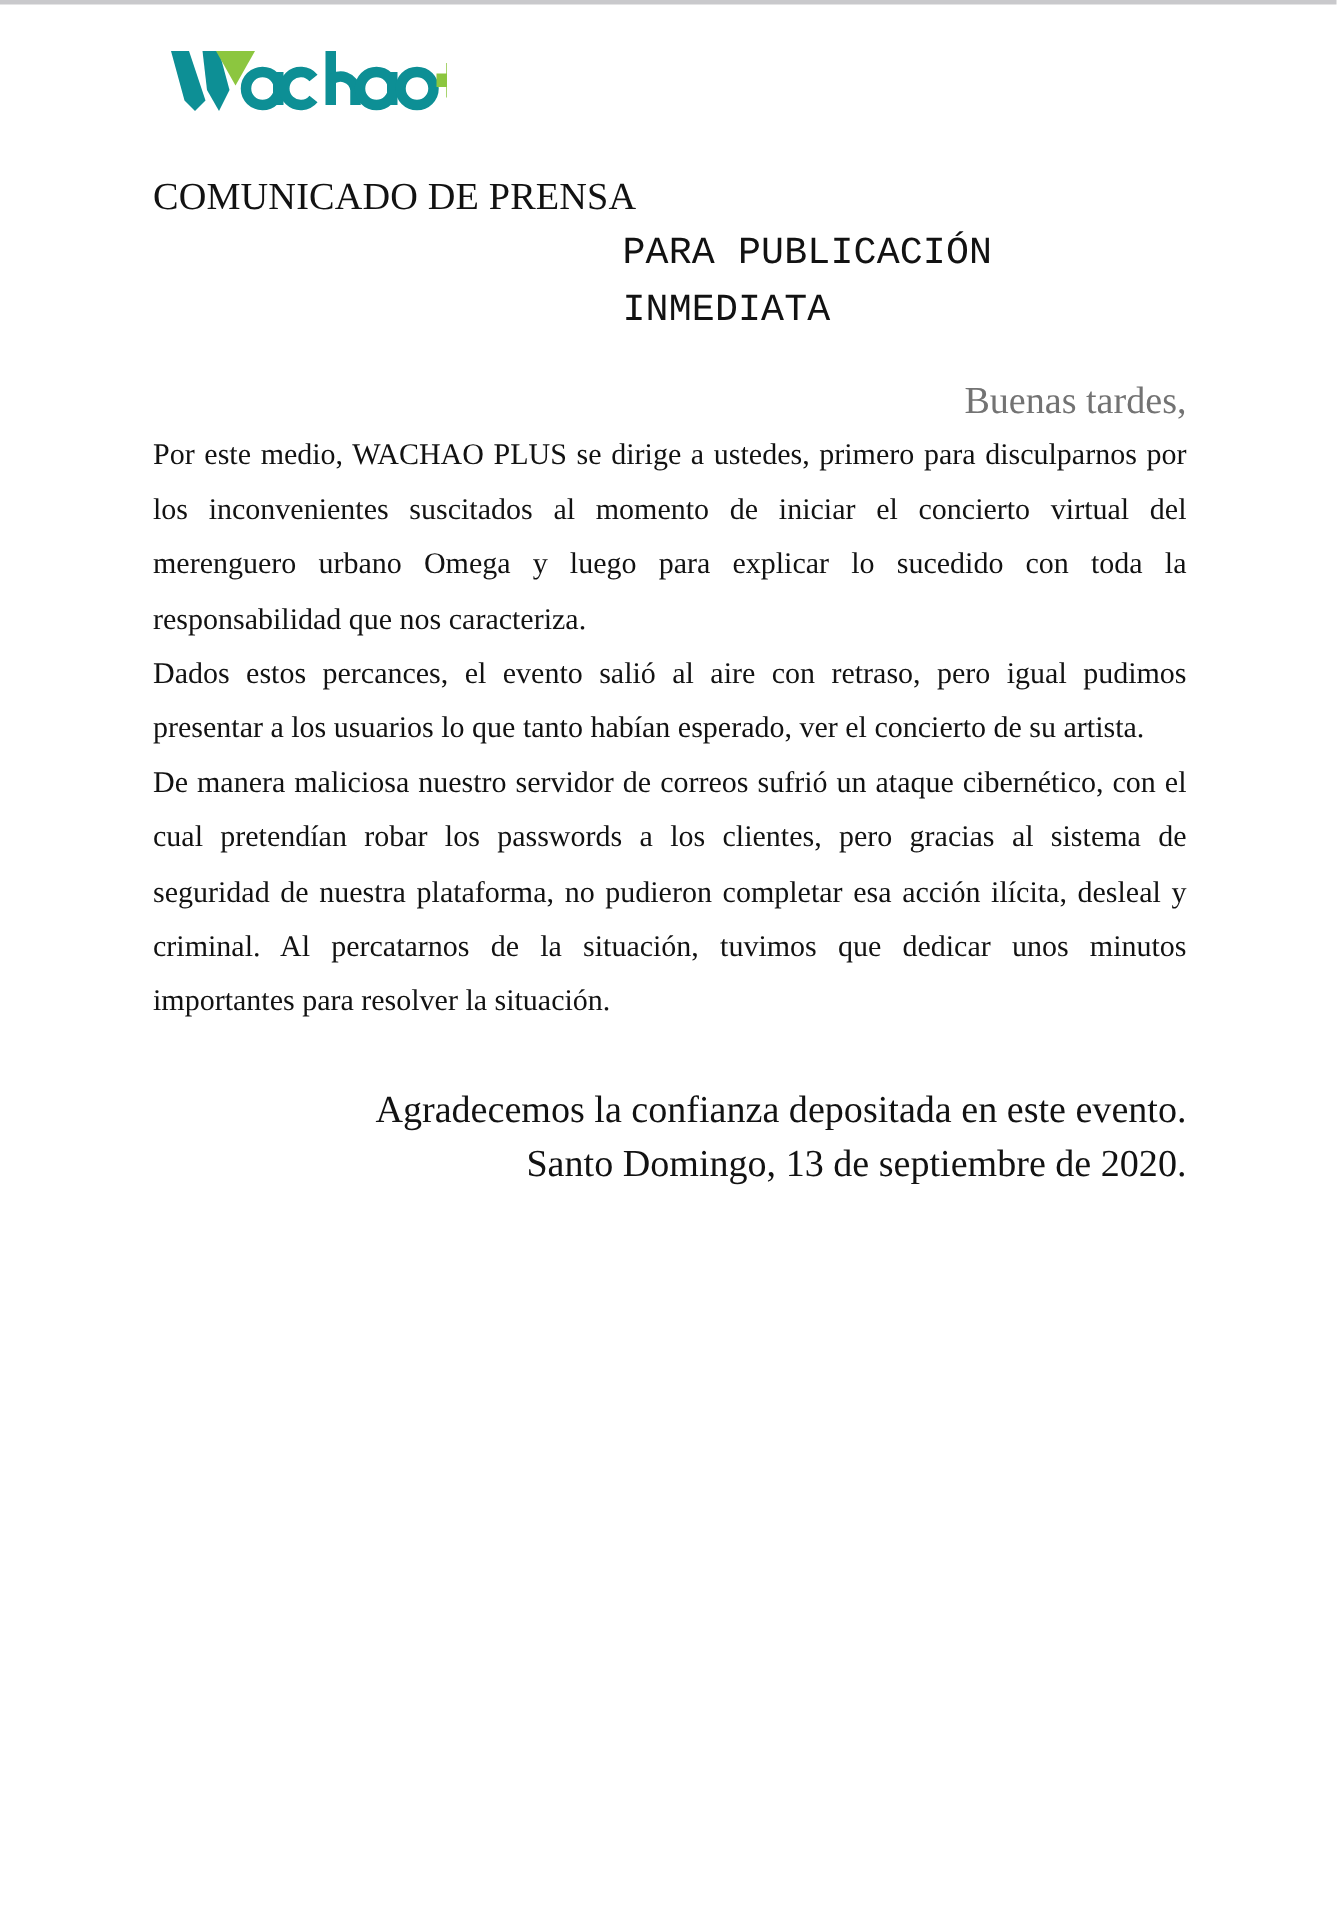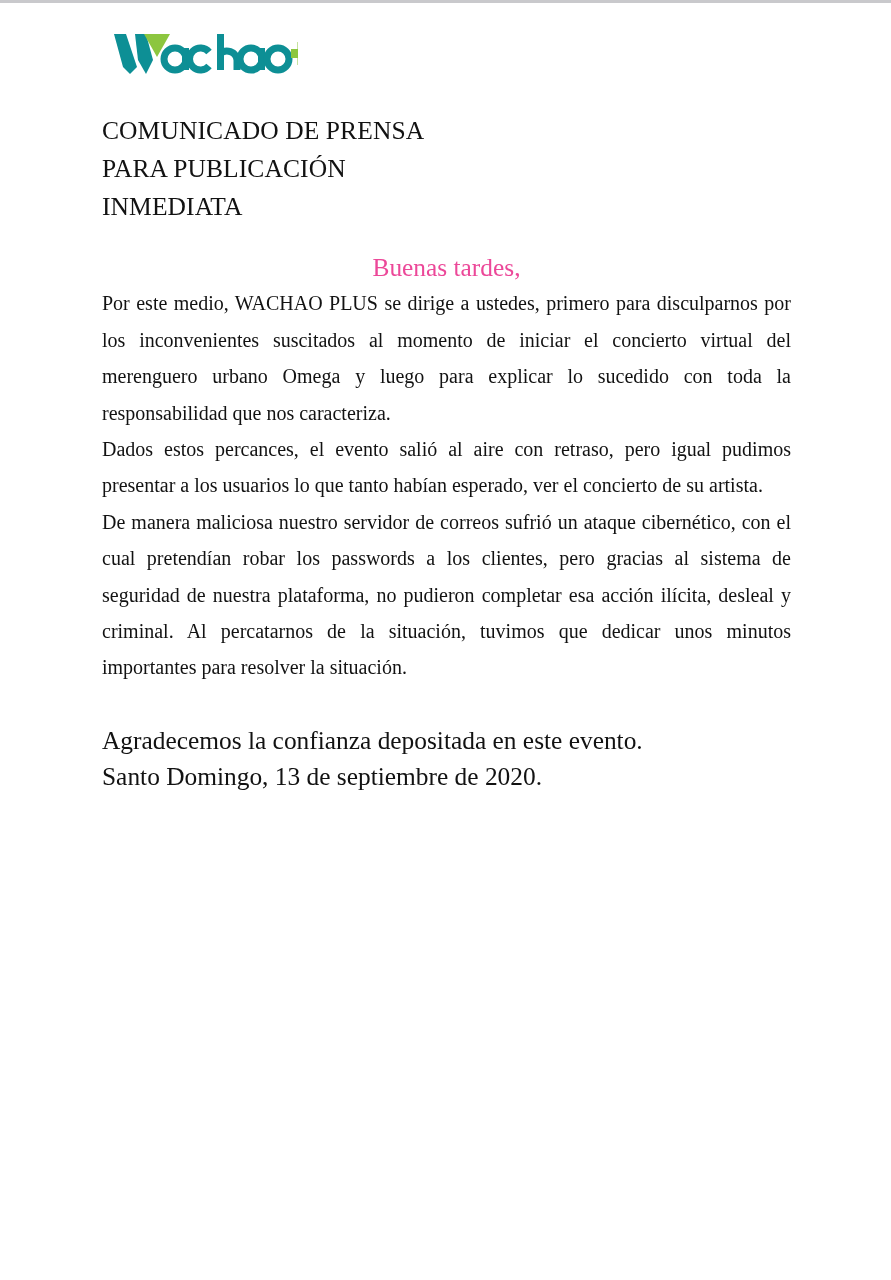--- a/index.html
+++ b/index.html
@@ -60,23 +60,25 @@
     letter-spacing: 0.1px;
     text-align: justify;
     text-align-last: left;
     color: #121212;
   }
   .title-lead {
     display: block;
   }
   .title-rest {
     display: block;
+    margin-left: 313px;
     width: 377px;
     text-align: justify;
     text-align-last: left;
+    font-family: Liberation Mono, monospace;
   }
 
   
   .doc-body {
     position: absolute;
     left: 102px;
     top: 249px;
     width: 689px;
   }
   .body-para {
@@ -85,31 +87,31 @@
     line-height: 36.4px;
     text-align: justify;
     text-align-last: left;
     color: #121212;
     hyphens: none;
   }
   .salutation {
     margin: 0;
     font-size: 25.4px;
     line-height: 36.4px;
-    text-align: center;
-    color: #ec4899;
+    text-align: right;
+    color: #737373;
   }
   .closing-block {
     margin-top: 36px;
   }
   .closing-line {
     margin: 0;
     font-size: 25.4px;
     line-height: 36.4px;
-    text-align: left;
+    text-align: right;
     color: #121212;
   }
 </style>
 </head>
 <body>
 
 <div class="top-edge-band"></div>
 
 <div class="page">
 

